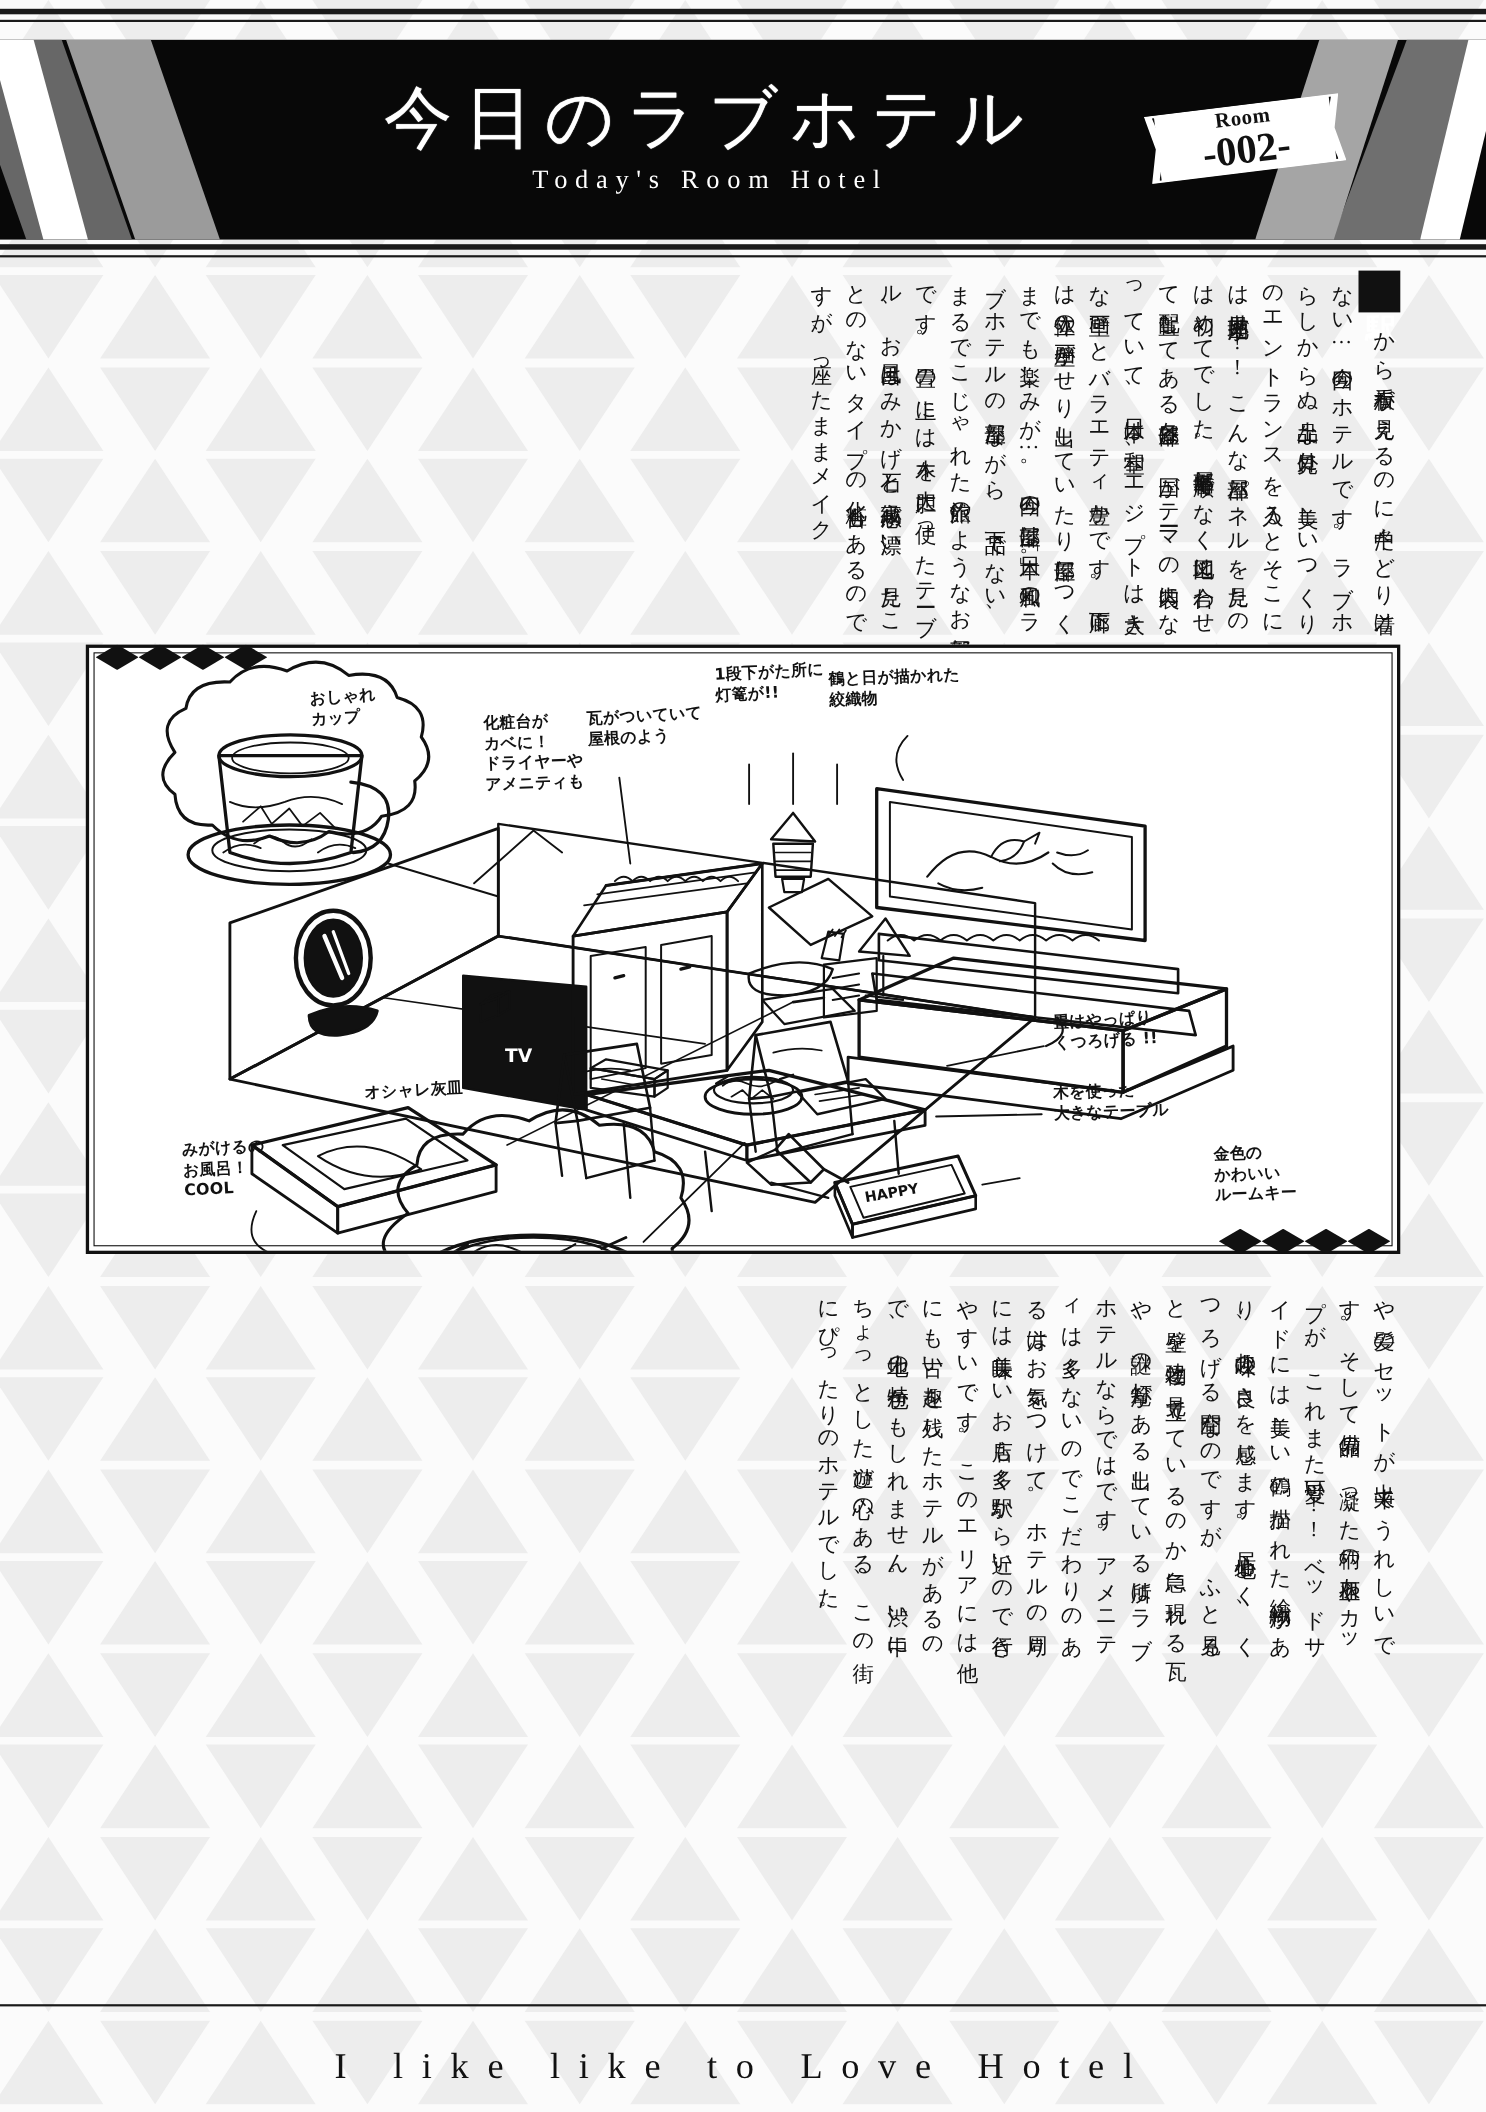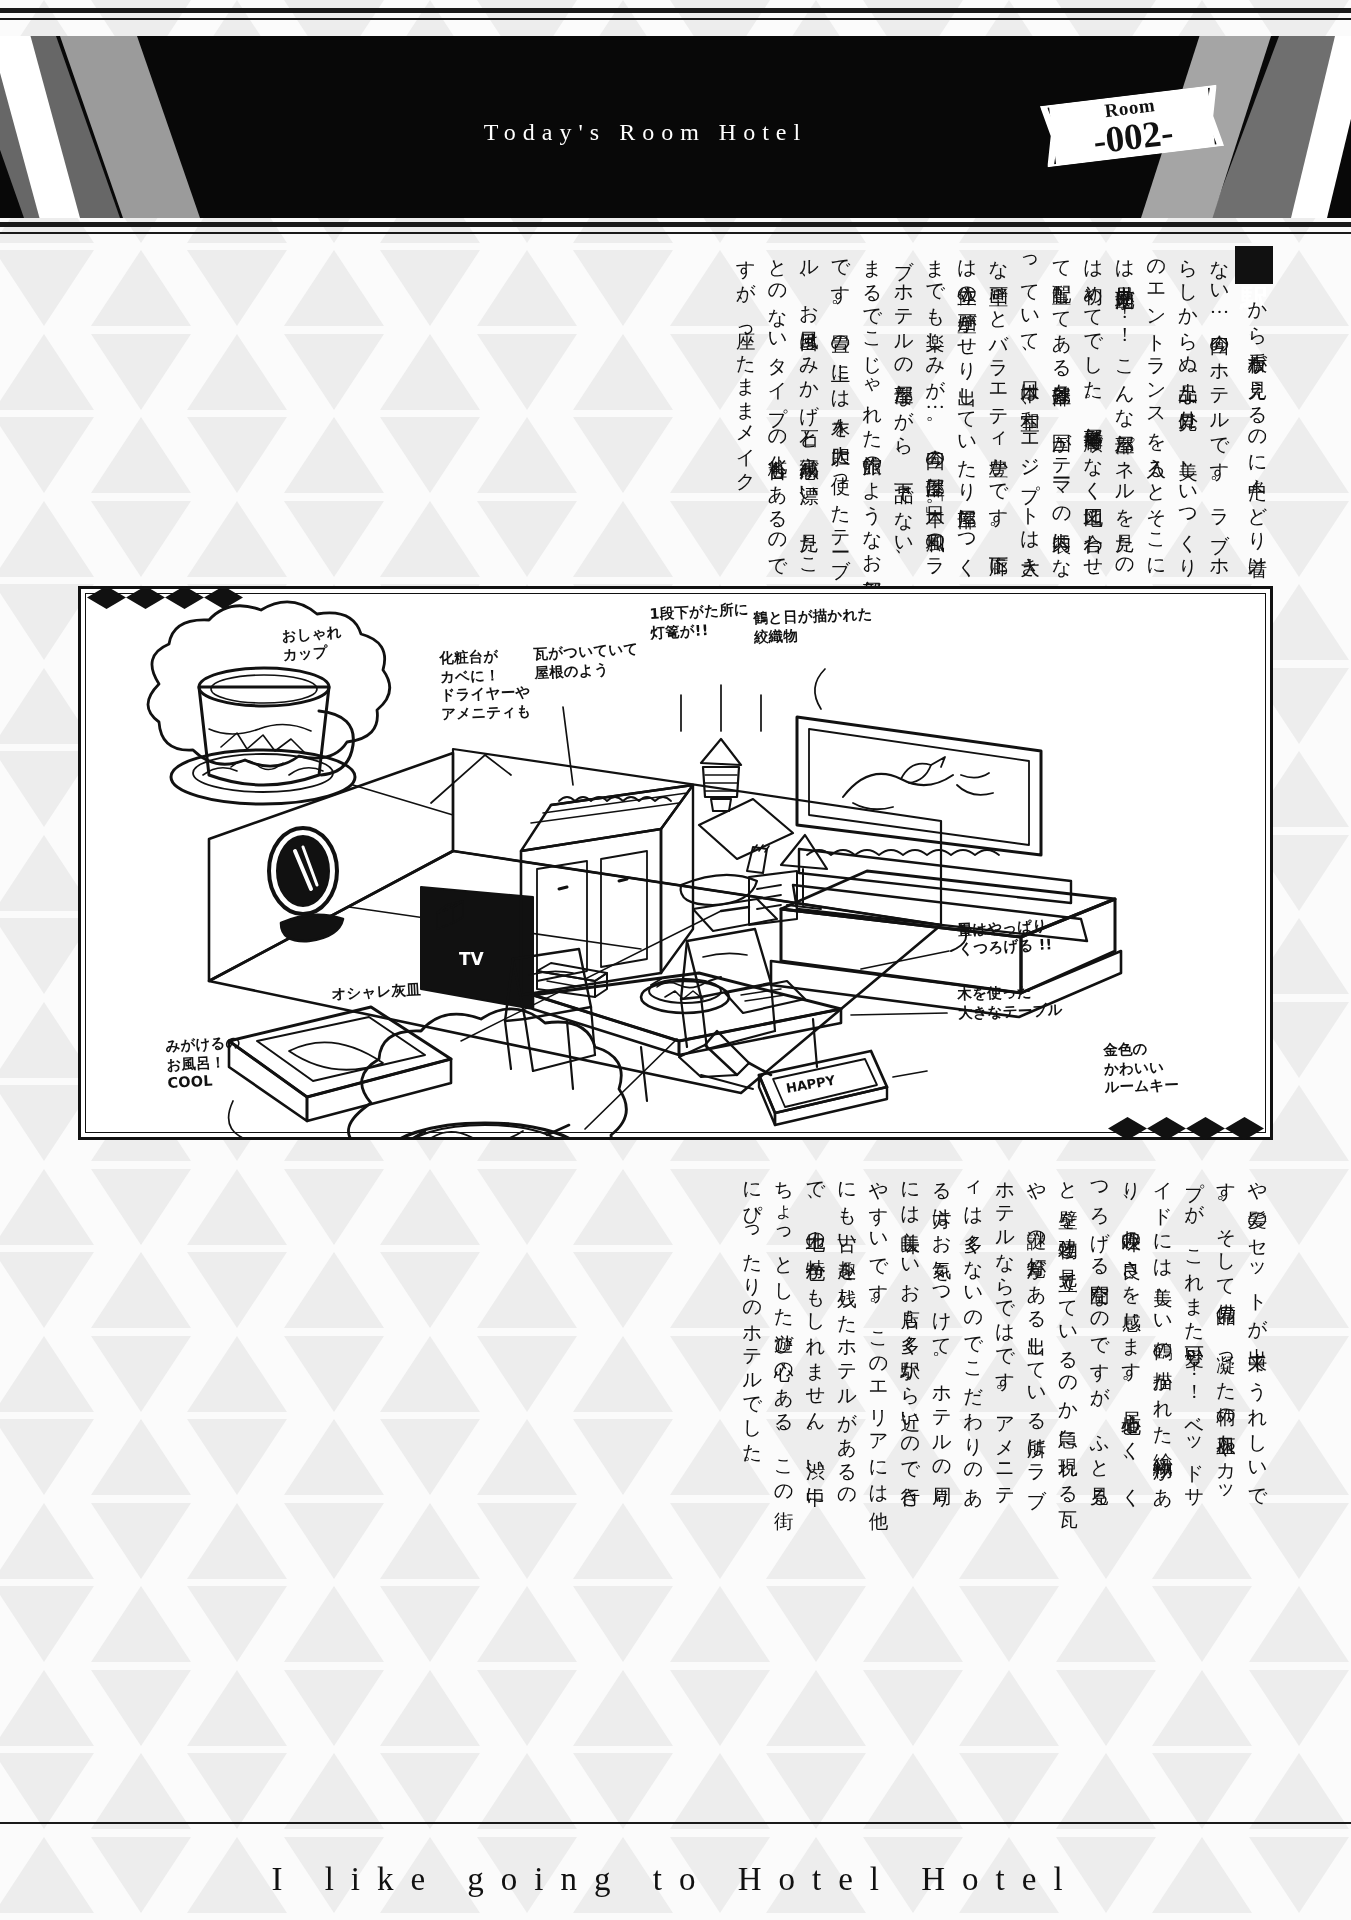--- a/index.html
+++ b/index.html
@@ -542,20 +542,21 @@
 <div id="header">
   <div class="hdr-black"></div>
   <div class="chev chev-l1"></div>
   <div class="chev chev-l2"></div>
   <div class="chev chev-white-l"></div>
   <div class="chev chev-r1"></div>
   <div class="chev chev-r2"></div>
   <div class="chev chev-white-r"></div>
 
   <div class="hdr-inner">
+    <div id="title-jp">今日のラブホテル</div>
     <div id="title-en">Today's Room Hotel</div>
   </div>
 
   <div id="room-badge">
     <div class="ticket"></div>
     <div class="ticket-in">
       <div class="rb-word">Room</div>
       <div class="rb-num">-002-</div>
     </div>
   </div>
@@ -788,14 +789,14 @@
   <div class="hw" style="left:84px;  top:448px; transform:rotate(-3deg);">みがけるの
 お風呂！
 COOL</div>
   <div class="hw" style="left:250px; top:396px; transform:rotate(-3deg);">オシャレ灰皿</div>
 </div>
 
 <div id="text-bottom" class="vtext">や髪のセットが出来てうれしいです。そして備品の、凝った柄の灰皿やカップが、これまた可愛い!!ベッドサイドには美しい鶴の描かれた絵織物があり、趣味の良さを感じます。居心地よく、くつろげる空間なのですが、ふと見ると壁を建物と見立てているのか急に現れる瓦や、謎の灯篭がある出している所はラブホテルならではです。アメニティは多くないのでこだわりのある方はお気をつけて。ホテルの周りには美味しいお店も多く駅から近いので行きやすいです。このエリアには他にも古い趣を残したホテルがあるので、土地の特色かもしれません。渋い中にちょっとした遊び心のある、この街にぴったりのホテルでした。</div>
 
 <div class="page-rule" style="bottom:96px;height:2px;"></div>
 <div id="footer">
-  <div id="footer-text">I like going to Hotel Hotel</div>
+  <div id="footer-text">I like like to Love Hotel</div>
 </div>
 
 </body></html>

